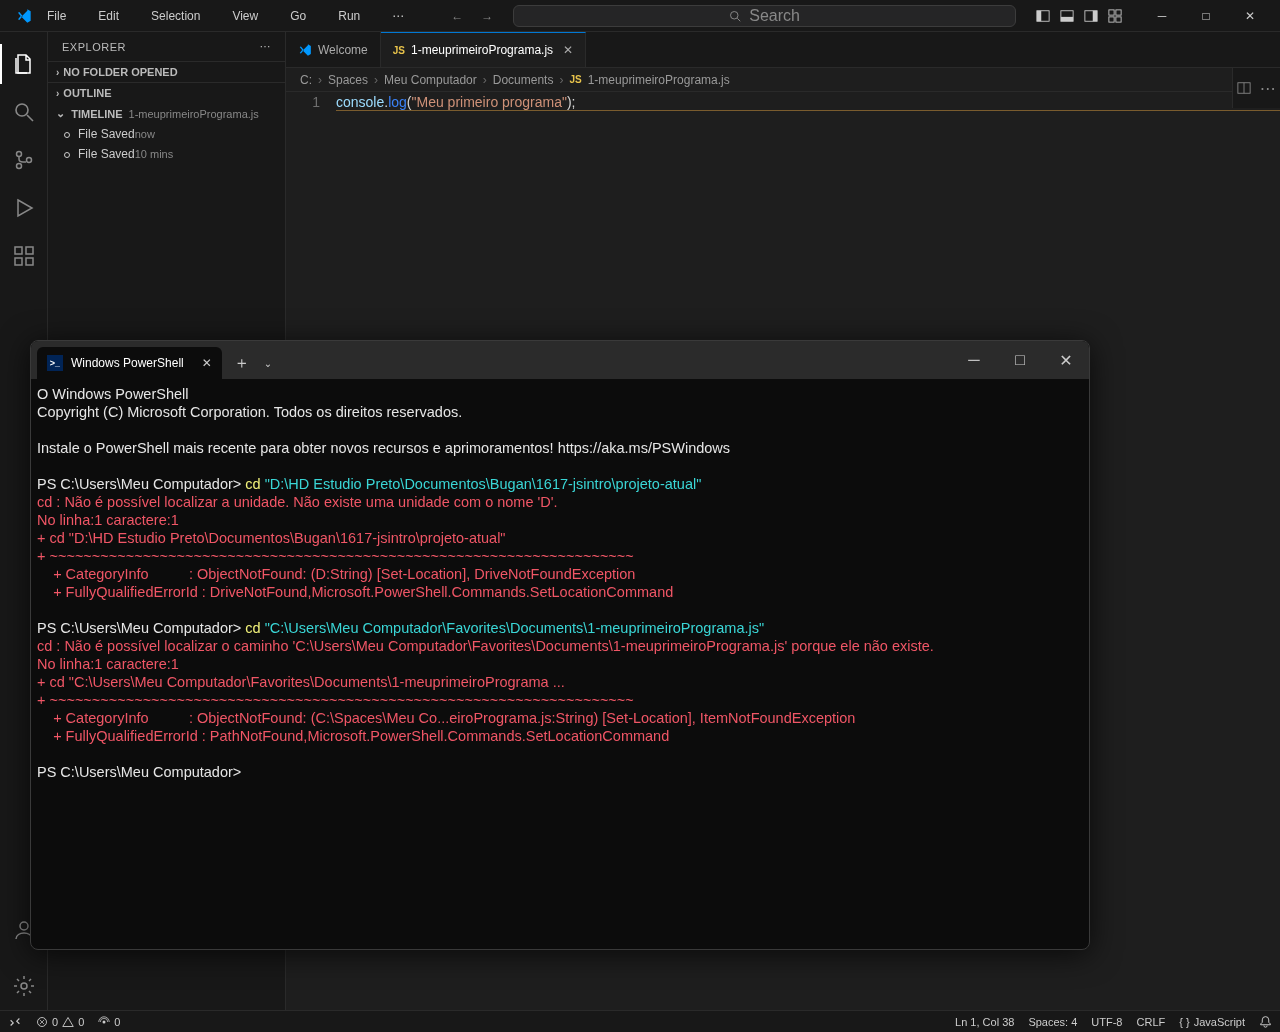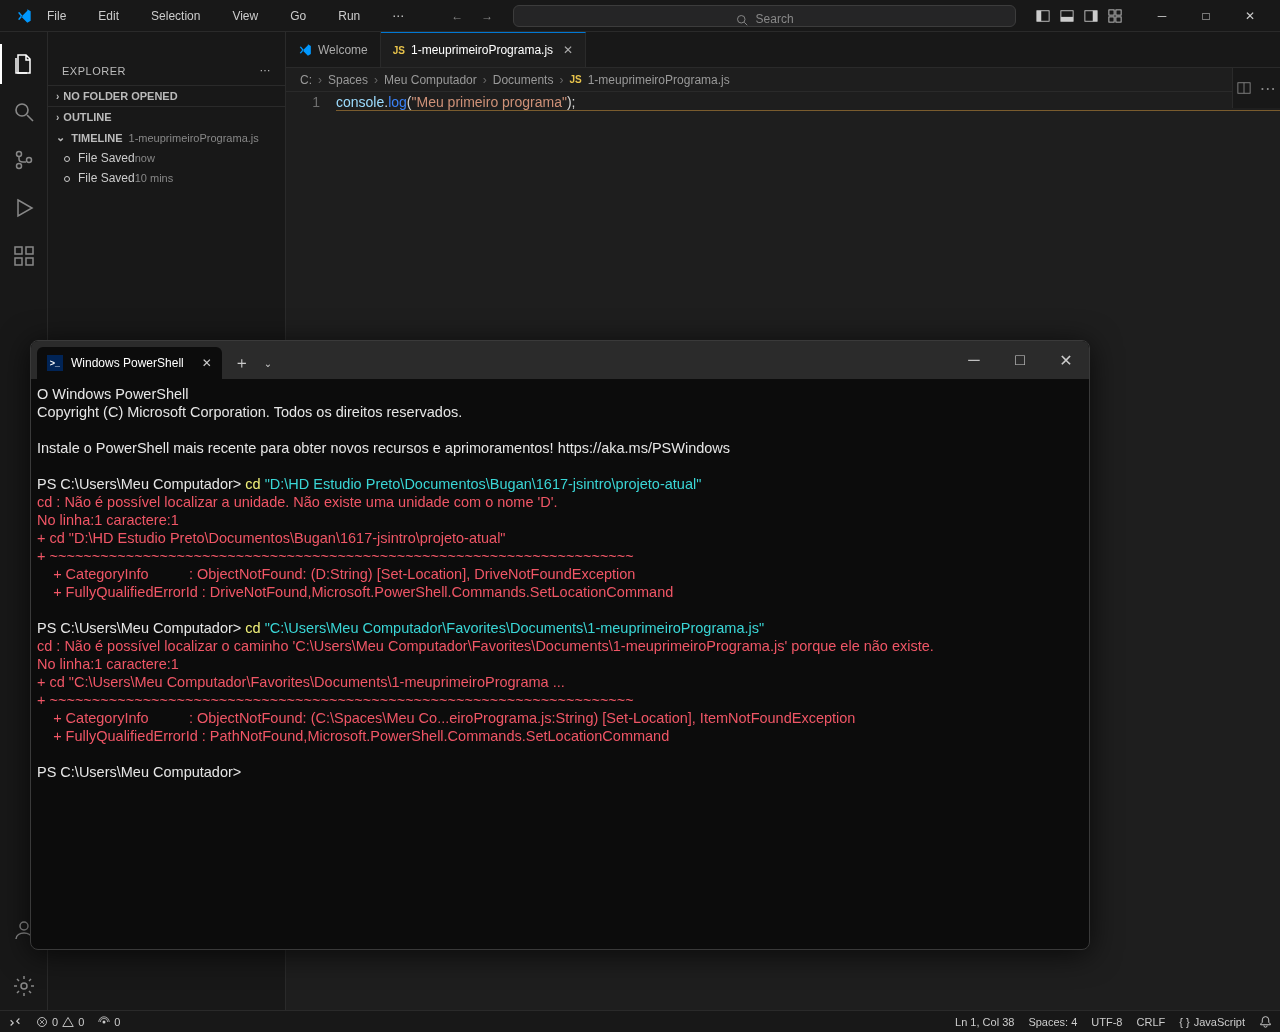--- a/index.html
+++ b/index.html
@@ -4,36 +4,36 @@
 <style>
 * { margin:0; padding:0; box-sizing:border-box; font-family:"Segoe UI",Arial,sans-serif; }
 body { background:#000; color:#ccc; width:1280px; height:1032px; overflow:hidden; position:relative; }
 
 
 .titlebar { height:32px; background:#181818; display:flex; align-items:center; padding:0 8px; color:#ccc; font-size:12px; border-bottom:1px solid #2a2a2a; }
 .titlebar .vscode-icon { width:16px; height:16px; margin:0 8px; }
 .titlebar .menu { display:flex; gap:18px; }
 .titlebar .menu span { padding:4px 7px; cursor:pointer; border-radius:4px; }
 .titlebar .nav { display:flex; gap:18px; margin-left:40px; color:#888; }
-.titlebar .search { flex:1; max-width:520px; margin:0 20px 0 20px; background:#252526; border:1px solid #3c3c3c; border-radius:6px; height:22px; display:flex; align-items:flex-end; justify-content:center; color:#888; font-size:12px; gap:8px; }
+.titlebar .search { flex:1; max-width:520px; margin:0 20px 0 20px; background:#252526; border:1px solid #3c3c3c; border-radius:6px; height:22px; display:flex; align-items:center; justify-content:center; color:#888; font-size:16px; gap:8px; }
 .titlebar .right { margin-left:auto; display:flex; gap:6px; align-items:center; }
 .titlebar .right .layout { display:flex; gap:10px; color:#ccc; margin-right:12px; }
 .titlebar .right .win { display:flex; gap:0; }
 .titlebar .right .win span { width:44px; height:32px; display:flex; align-items:center; justify-content:center; color:#ccc; }
 
 
 .main { display:flex; height:calc(1032px - 32px - 22px); }
 .activitybar { width:48px; background:#181818; display:flex; flex-direction:column; align-items:center; padding-top:8px; border-right:1px solid #2a2a2a; }
 .activitybar .item { width:48px; height:48px; display:flex; align-items:center; justify-content:center; color:#888; position:relative; }
 .activitybar .item.active { color:#fff; }
 .activitybar .item.active::before { content:""; position:absolute; left:0; top:4px; bottom:4px; width:2px; background:#fff; }
 .activitybar .bottom { margin-top:auto; margin-bottom:8px; }
 
 .sidebar { width:238px; background:#181818; border-right:1px solid #2a2a2a; color:#bbb; font-size:11px; }
-.sidebar .header { display:flex; align-items:center; justify-content:space-between; padding:8px 14px; text-transform:uppercase; letter-spacing:.5px;margin-top:24px; }
+.sidebar .header { display:flex; align-items:center; justify-content:space-between; padding:8px 14px; text-transform:uppercase; letter-spacing:.5px; }
 .sidebar .section { padding:4px 8px; font-size:11px; font-weight:600; display:flex; align-items:center; gap:4px; border-top:1px solid #2a2a2a; }
 .sidebar .section .chev { font-size:10px; }
 .sidebar .timeline-title { display:flex; align-items:center; gap:6px; padding:4px 8px; font-weight:600; }
 .sidebar .timeline-title .fname { color:#888; font-weight:400; font-size:11px; }
 .sidebar .timeline-item { display:flex; align-items:center; justify-content:flex-start; padding:3px 16px; font-size:12px; color:#ccc; }
 .sidebar .timeline-item .dot { width:6px; height:6px; border:1.5px solid #ccc; border-radius:50%; margin-right:8px; display:inline-block; }
 .sidebar .timeline-item .time { color:#888; font-size:11px; }
 
 .editor { flex:1; background:#1e1e1e; display:flex; flex-direction:column; position:relative; }
 .tabs { height:36px; background:#181818; display:flex; align-items:stretch; border-bottom:1px solid #2a2a2a; }

